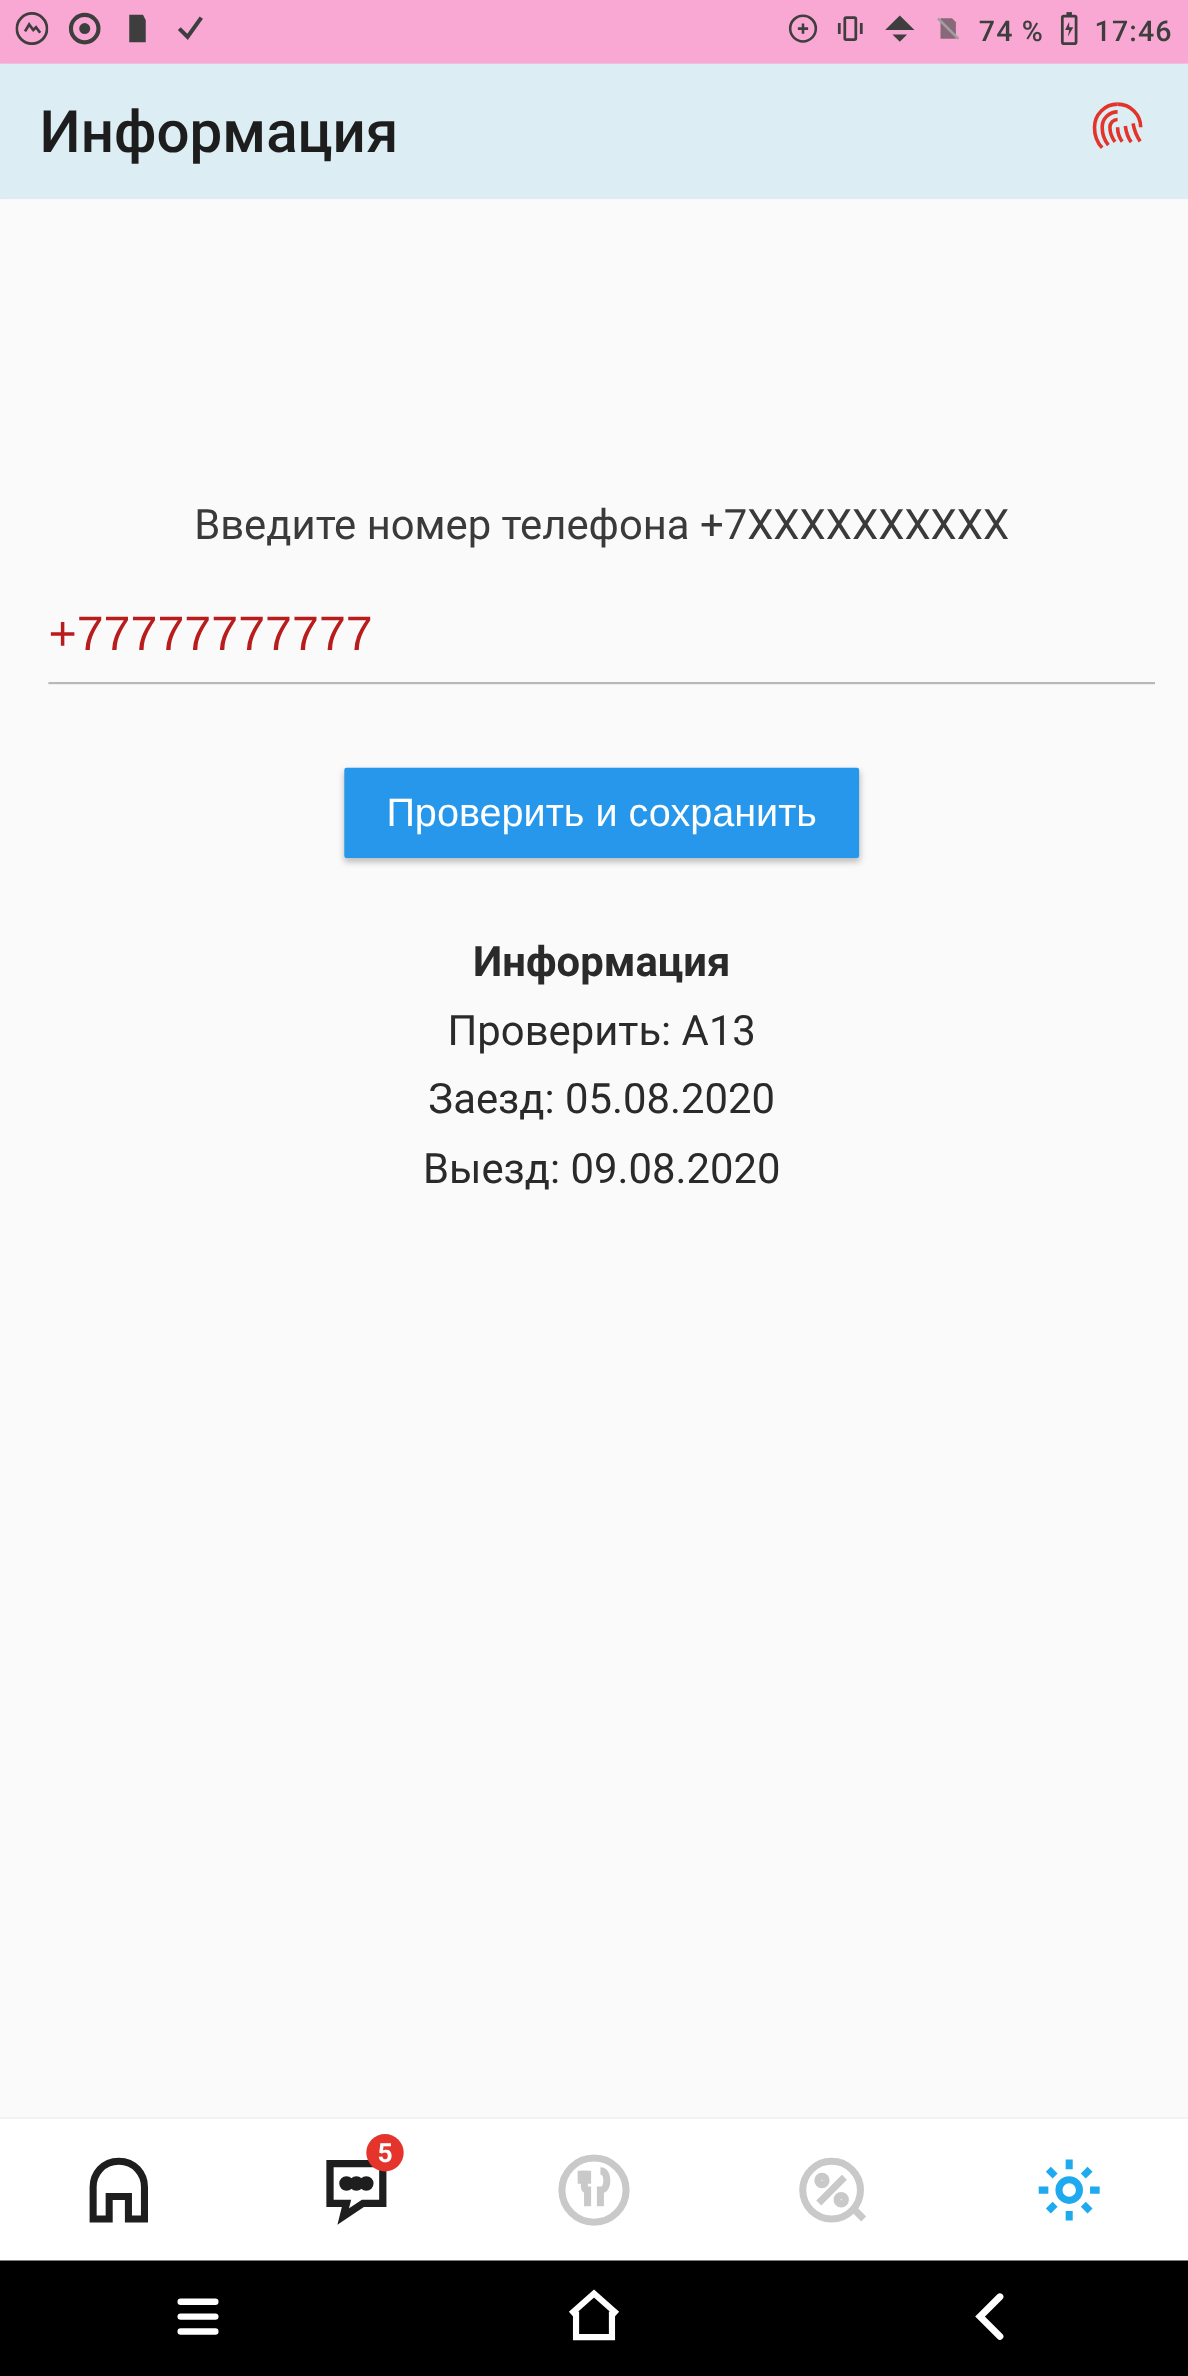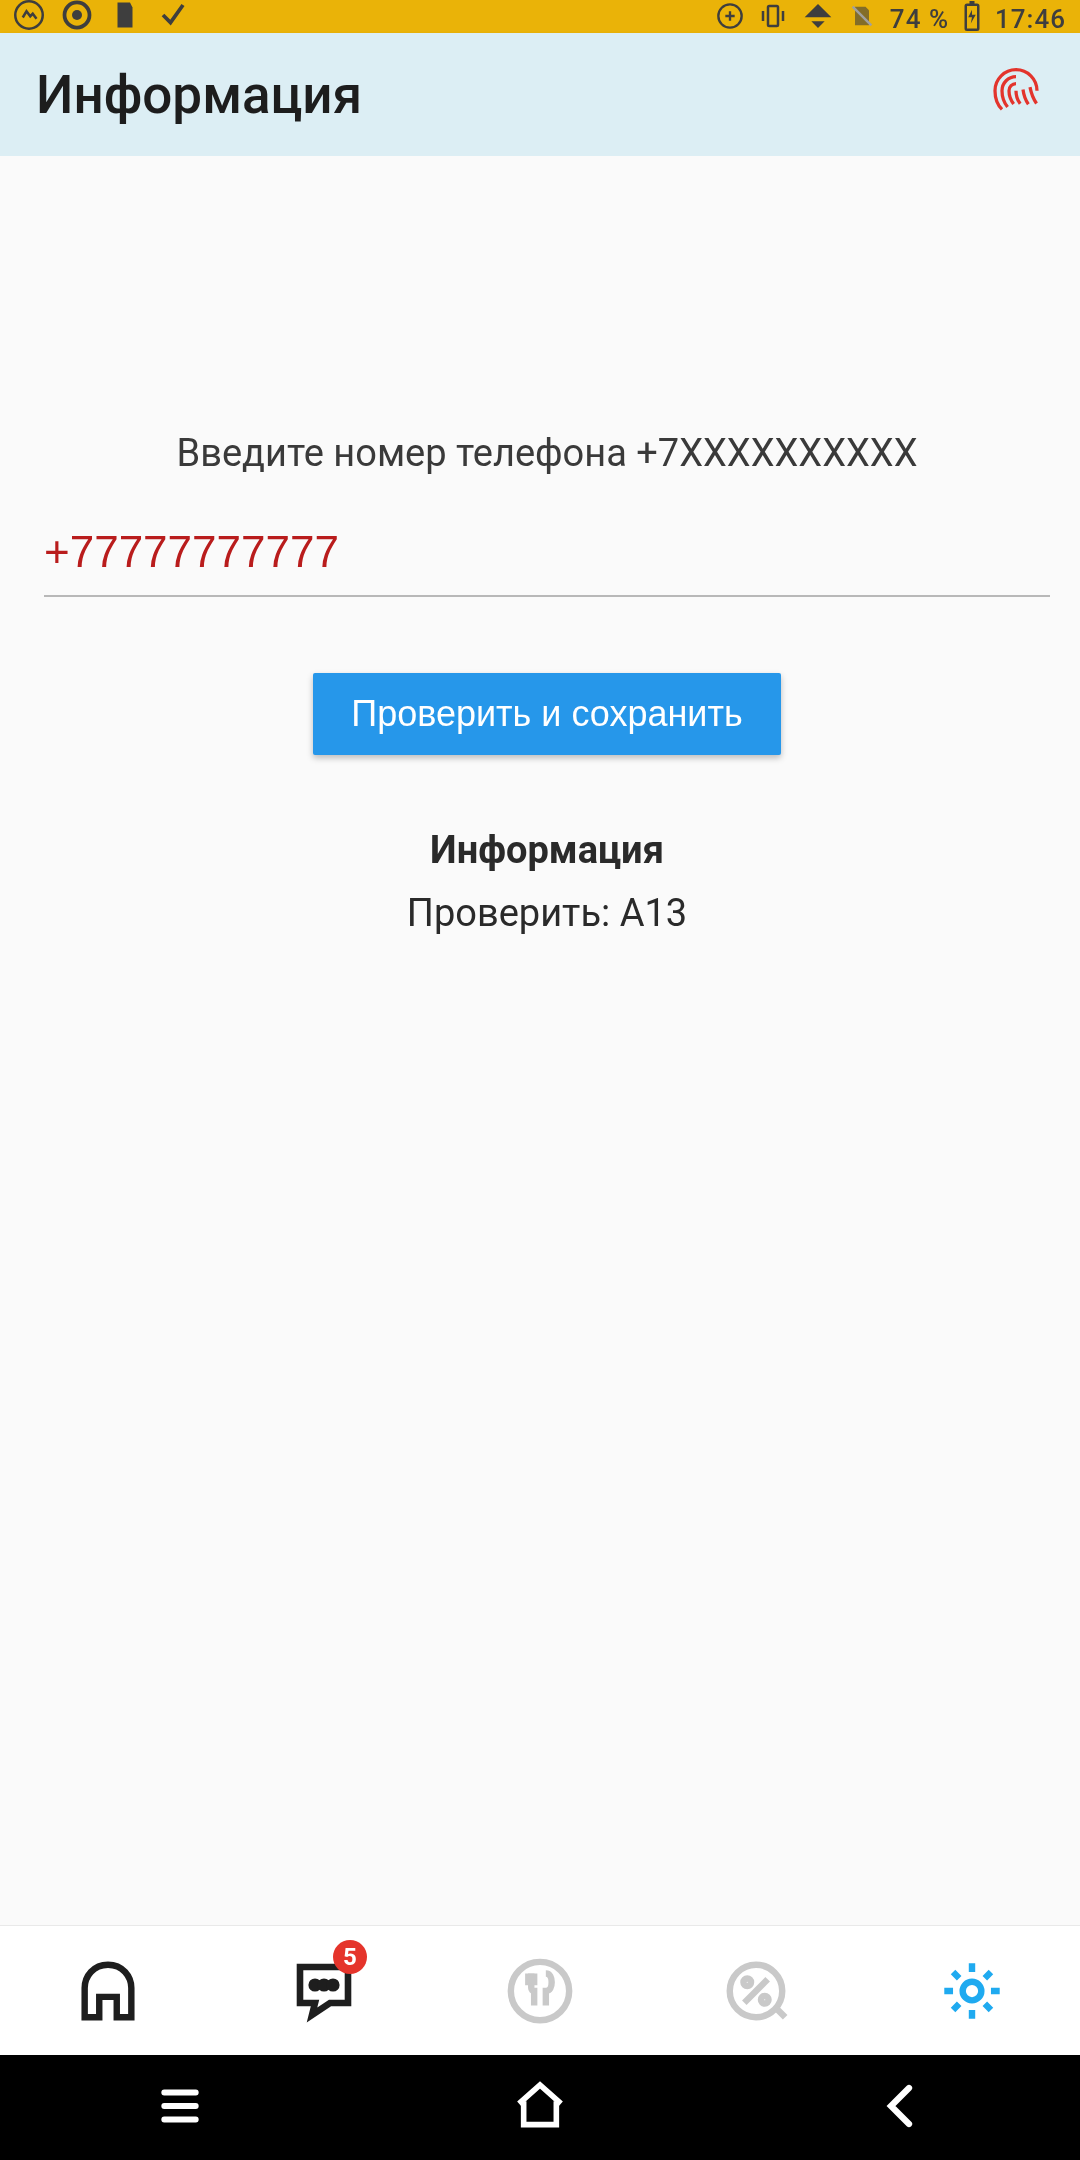--- a/index.html
+++ b/index.html
@@ -6,25 +6,25 @@
   html, body {
     width: 1080px;
     height: 2160px;
     font-family: Roboto, "Helvetica Neue", Arial, sans-serif;
     background: #fafafa;
     overflow: hidden;
   }
 
   
   .status-bar {
-    height: 33px;
-    background: #eab308;
+    height: 58px;
+    background: #f9a8d4;
     color: #3e3e3e;
     display: flex;
-    align-items: flex-start;
+    align-items: center;
     padding: 0 14px;
     font-size: 26px;
   }
   .status-left { display: flex; align-items: center; gap: 18px; }
   .status-right { margin-left: auto; display: flex; align-items: center; gap: 14px; }
   .status-right .txt { font-weight: 500; letter-spacing: 1px; }
 
   
   .app-bar {
     height: 123px;
@@ -205,20 +205,22 @@
 <div class="content">
   <div class="prompt">Введите номер телефона +7XXXXXXXXXX</div>
 
   <input class="phone-field" type="text" value="+77777777777" style="">
 
   <button class="check-btn">Проверить и сохранить</button>
 
   <div class="info-block">
     <div class="heading">Информация</div>
     <div>Проверить: A13</div>
+    <div>Заезд: 05.08.2020</div>
+    <div>Выезд: 09.08.2020</div>
   </div>
 </div>
 
 <div class="tab-bar">
   <div class="tab-item">
     <svg width="70" height="70" viewBox="0 0 24 24" fill="none" stroke="#1e1e1e" stroke-width="2.2">
       <path d="M4 11c0-4 3-8 8-8s8 4 8 8v10h-5v-7H9v7H4V11z"></path>
     </svg>
   </div>
   <div class="tab-item">

